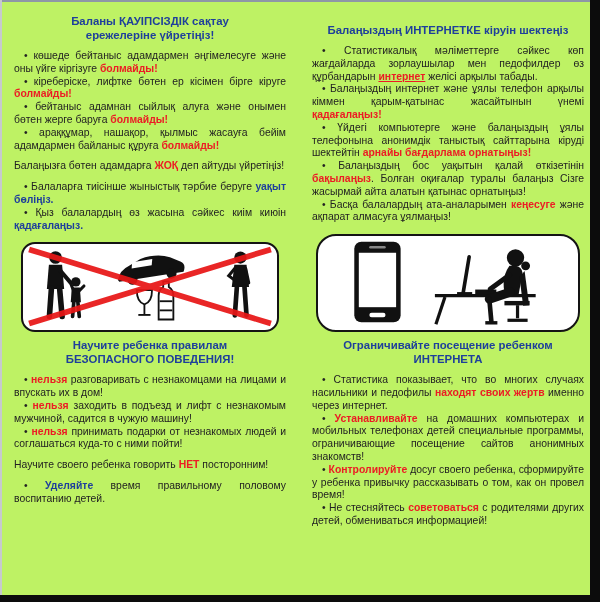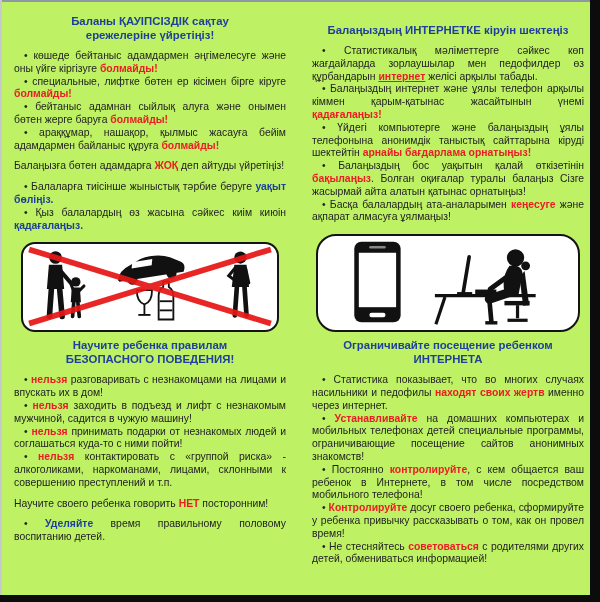--- a/index.html
+++ b/index.html
@@ -39,21 +39,21 @@
 </head>
 <body>
 
 <div class="page">
 
   <div class="col col-left">
     <div>
         <p class="heading"><span>Баланы ҚАУІПСІЗДІК сақтау
 ережелеріне үйретіңіз!</span></p>
         <p class="para bullet gap"><span>• көшеде бейтаныс адамдармен әңгімелесуге және оны үйге кіргізуге </span><span class="s-r">болмайды!</span></p>
-        <p class="para bullet"><span>• специальные, лифтке бөтен ер кісімен бірге кіруге </span><span class="s-r">болмайды!</span></p>
+        <p class="para bullet"><span>• кіреберіске, лифтке бөтен ер кісімен бірге кіруге </span><span class="s-r">болмайды!</span></p>
         <p class="para bullet"><span>• бейтаныс адамнан сыйлық алуға және онымен бөтен жерге баруға </span><span class="s-r">болмайды!</span></p>
         <p class="para bullet"><span>• араққұмар, нашақор, қылмыс жасауға бейім адамдармен байланыс құруға </span><span class="s-r">болмайды!</span></p>
         <p class="para gap"><span>Балаңызға бөтен адамдарға </span><span class="s-r">ЖОҚ</span><span> деп айтуды үйретіңіз!</span></p>
         <p class="para bullet gap"><span>• Балаларға тиісінше жыныстық тәрбие беруге </span><span class="s-b">уақыт бөліңіз.</span></p>
         <p class="para bullet"><span>• Қыз балалардың өз жасына сәйкес киім киюін </span><span class="s-b">қадағалаңыз.</span></p>
       </div>
 
     <div class="picto picto-left">
       <svg viewBox="0 0 250 82">
 
@@ -102,21 +102,20 @@
         </g>
       </svg>
     </div>
 
     <div>
         <p class="heading gap"><span>Научите ребенка правилам
 БЕЗОПАСНОГО ПОВЕДЕНИЯ!</span></p>
         <p class="para bullet gap"><span>• </span><span class="s-r">нельзя</span><span> разговаривать с незнакомцами на лицами и впускать их в дом!</span></p>
         <p class="para bullet"><span>• </span><span class="s-r">нельзя</span><span> заходить в подъезд и лифт с незнакомым мужчиной, садится в чужую машину!</span></p>
         <p class="para bullet"><span>• </span><span class="s-r">нельзя</span><span> принимать подарки от незнакомых людей и соглашаться куда-то с ними пойти!</span></p>
-        <p class="para bullet"><span>• </span><span class="s-r">нельзя</span><span> контактировать с «группой риска» - алкоголиками, наркоманами, лицами, склонными к совершению преступлений и т.п.</span></p>
         <p class="para gap"><span>Научите своего ребенка говорить </span><span class="s-r">НЕТ</span><span> посторонним!</span></p>
         <p class="para bullet gap"><span>• </span><span class="s-b">Уделяйте</span><span> время правильному половому воспитанию детей.</span></p>
       </div>
   </div>
 
   <div class="col col-right">
     <div>
         <p class="heading"><span>Балаңыздың ИНТЕРНЕТКЕ кіруін шектеңіз</span></p>
         <p class="para bullet gap"><span>• Статистикалық мәліметтерге сәйкес көп жағдайларда зорлаушылар мен педофилдер өз құрбандарын </span><span class="s-ru">интернет</span><span> желісі арқылы табады.</span></p>
         <p class="para bullet"><span>• Балаңыздың интернет және ұялы телефон арқылы кіммен қарым-қатынас жасайтынын үнемі </span><span class="s-r">қадағалаңыз!</span></p>
@@ -154,21 +153,20 @@
           <line x1="188" y1="83" x2="208" y2="83" stroke-width="3.2"></line>
         </g>
       </svg>
     </div>
 
     <div>
         <p class="heading gap"><span>Ограничивайте посещение ребенком
 ИНТЕРНЕТА</span></p>
         <p class="para bullet gap"><span>• Статистика показывает, что во многих случаях насильники и педофилы </span><span class="s-r">находят своих жертв</span><span> именно через интернет.</span></p>
         <p class="para bullet"><span>• </span><span class="s-r">Устанавливайте</span><span> на домашних компьютерах и мобильных телефонах детей специальные программы, ограничивающие посещение сайтов анонимных знакомств!</span></p>
-        <p class="para bullet"><span>• Постоянно </span><span class="s-r">контролируйте</span><span>, с кем общается ваш ребенок в Интернете, в том числе посредством мобильного телефона!</span></p>
         <p class="para bullet"><span>• </span><span class="s-r">Контролируйте</span><span> досуг своего ребенка, сформируйте у ребенка привычку рассказывать о том, как он провел время!</span></p>
         <p class="para bullet"><span>• Не стесняйтесь </span><span class="s-r">советоваться</span><span> с родителями других детей, обмениваться информацией!</span></p>
       </div>
   </div>
 
   <div class="edge-top"></div>
   <div class="edge-left"></div>
   <div class="edge-right"></div>
   <div class="edge-bottom"></div>
 </div>

